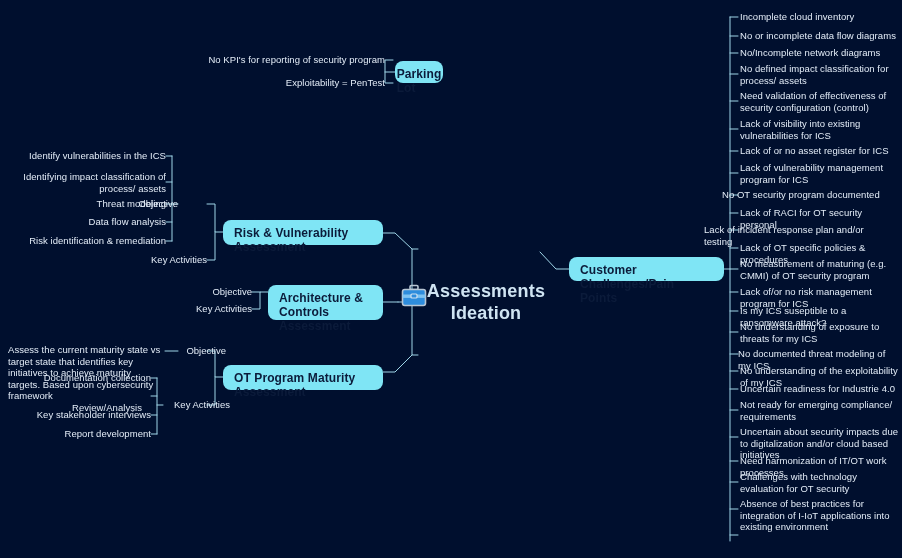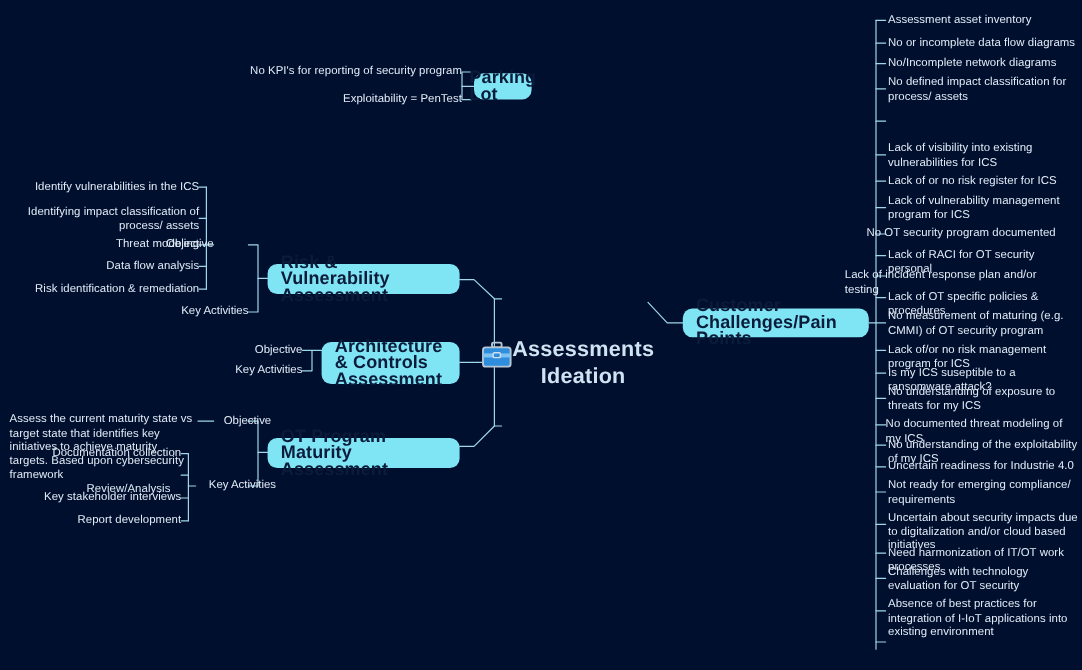--- a/index.html
+++ b/index.html
@@ -37,25 +37,24 @@
     line-height: 11.6px;
     color: #e2ecf7;
     text-align: right;
     white-space: nowrap;
   }
   .node {
     position: absolute;
     background: #7fe5f5;
     color: #0b1b3a;
     border-radius: 7px;
-    font-size: 15px;
+    font-size: 12px;
     font-weight: bold;
     line-height: 14px;
     display: flex;
-    align-items: center;
     padding: 6px 11px;
     box-sizing: border-box;
     letter-spacing: .1px;
   }
   .node.pill { border-radius: 8px; }
   #center-node {
     position: absolute;
     left: 398px;
     top: 252px;
     width: 150px;
@@ -205,26 +204,27 @@
   <div class="branch-label" style="left:178px; top:345px; width:48px;">Objective</div>
   <div class="branch-label" style="left:163px; top:399px; width:67px;">Key Activities</div>
 
   <div class="leaf l" style="left:8px; top:344px; width:157px;">Assess the current maturity state vs target state that identifies key initiatives to achieve maturity targets. Based upon cybersecurity framework</div>
 
   <div class="leaf r" style="left:0px; top:372px; width:151px;">Documentation collection</div>
   <div class="leaf r" style="left:0px; top:402px; width:126px;margin-left:16px;">Review/Analysis</div>
   <div class="leaf r" style="left:0px; top:409px; width:151px;">Key stakeholder interviews</div>
   <div class="leaf r" style="left:0px; top:428px; width:151px;">Report development</div>
 
-  <div class="leaf l" style="left:740px; top:11px; width:160px;">Assessment asset inventory</div>
+  <div class="leaf l" style="left:740px; top:11px; width:160px;">Incomplete cloud inventory</div>
   <div class="leaf l" style="left:740px; top:30px; width:160px;">No or incomplete data flow diagrams</div>
   <div class="leaf l" style="left:740px; top:47px; width:160px;">No/Incomplete network diagrams</div>
   <div class="leaf l" style="left:740px; top:63px; width:160px;">No defined impact classification for process/ assets</div>
+  <div class="leaf l" style="left:740px; top:90px; width:160px;">Need validation of effectiveness of security configuration (control)</div>
   <div class="leaf l" style="left:740px; top:118px; width:160px;">Lack of visibility into existing vulnerabilities for ICS</div>
-  <div class="leaf l" style="left:740px; top:145px; width:160px;">Lack of or no risk register for ICS</div>
+  <div class="leaf l" style="left:740px; top:145px; width:160px;">Lack of or no asset register for ICS</div>
   <div class="leaf l" style="left:740px; top:162px; width:160px;">Lack of vulnerability management program  for ICS</div>
   <div class="leaf l" style="left:722px; top:189px; width:160px;">No OT security program documented</div>
   <div class="leaf l" style="left:740px; top:207px; width:160px;">Lack of RACI for OT security personal</div>
   <div class="leaf l" style="left:704px; top:224px; width:160px;">Lack of incident response plan and/or testing</div>
   <div class="leaf l" style="left:740px; top:242px; width:160px;">Lack of OT specific policies &amp; procedures</div>
   <div class="leaf l" style="left:740px; top:258px; width:160px;">No measurement of maturing (e.g. CMMI) of OT security program</div>
   <div class="leaf l" style="left:740px; top:305px; width:160px;">Is my ICS suseptible to a ransomware attack?</div>
   <div class="leaf l" style="left:740px; top:286px; width:160px;">Lack of/or no risk management program for ICS</div>
   <div class="leaf l" style="left:740px; top:321px; width:160px;">No understanding of exposure to threats for my ICS</div>
   <div class="leaf l" style="left:738px; top:348px; width:160px;">No documented threat modeling of my ICS</div>

